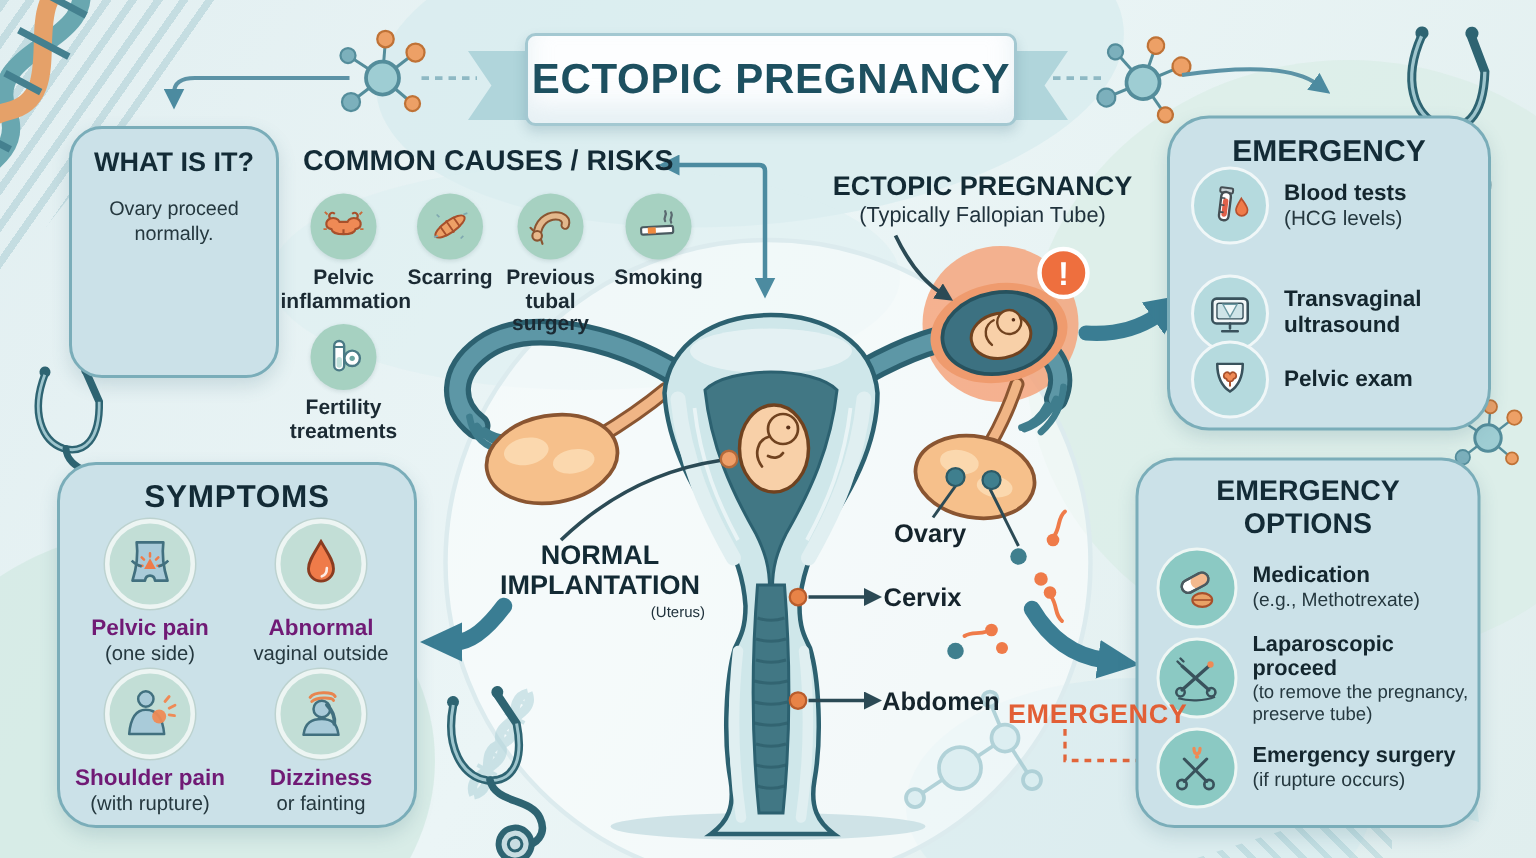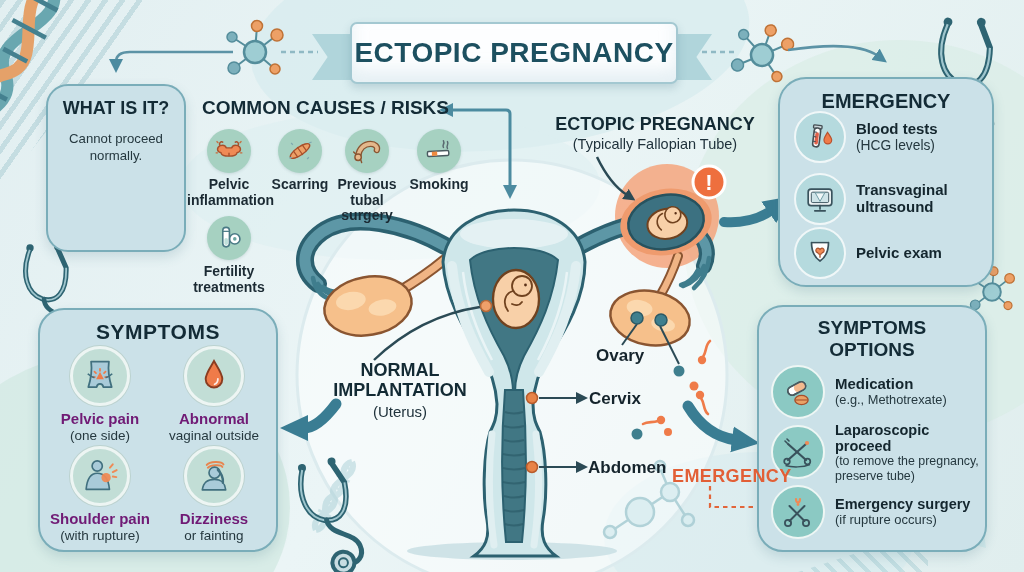--- a/index.html
+++ b/index.html
@@ -270,21 +270,21 @@
   <div class="banner-wrap">
     <div class="tail tail-l"></div>
     <div class="tail tail-r"></div>
     <div class="banner-box">
       <span class="banner-title">ECTOPIC PREGNANCY</span>
     </div>
   </div>
 
   <div class="panel" style="left:46px;top:84px;width:136px;height:164px;border-radius:22px;">
     <div class="panel-title" style="font-size:18px;margin-top:12px;">WHAT IS IT?</div>
-    <p class="wii-p" style="margin-top:12px;">Cannot proceed normally.</p>
+    <p class="wii-p" style="margin-top:12px;">Ovary proceed normally.</p>
   </div>
 
   <div class="heading" style="left:202px;top:97px;font-size:19px;">COMMON CAUSES / RISKS</div>
 
   <div class="cause" style="left:185px;top:129px;">
     <div class="icr icr-cause">
       <svg width="32" height="32" viewBox="0 0 36 36">
         <path d="M8 12 C4 14 4 19 9 20 C10 25 26 25 27 20 C32 19 32 14 28 12 C25 11 22 12 21 14.5 L15 14.5 C14 12 11 11 8 12 Z" fill="#ef8a55" stroke="#a8502b" stroke-width="1.6"></path>
         <path d="M8 12 C6 9 9 6.5 11.5 8.5 M28 12 C30 9 27 6.5 24.5 8.5" fill="none" stroke="#a8502b" stroke-width="1.6"></path>
         <path d="M18 20 V24" stroke="#a8502b" stroke-width="1.6"></path>
@@ -357,21 +357,21 @@
             <path d="M11.2 13 h3 M11.2 18 h3 M11.2 23 h3" stroke="#454f54" stroke-width="1.1"></path>
           </g>
           <path d="M26 13 C23.8 16.6 22.2 19 22.2 21.2 A4.1 4.1 0 0 0 30.4 21.2 C30.4 19 28.4 16.6 26 13 Z" fill="#ef7b49" stroke="#b8512e" stroke-width="1.2"></path>
         </svg>
       </div>
       <div>
         <div class="row-label">Blood tests</div>
         <div class="row-sub" style="font-size:13.8px;">(HCG levels)</div>
       </div>
     </div>
-    <div class="row" style="left:14px;top:94px;">
+    <div class="row" style="left:14px;top:104px;">
       <div class="icr icr-diag">
         <svg width="34" height="34" viewBox="0 0 36 36">
           <rect x="5.5" y="7.5" width="25" height="17.5" rx="3" fill="#f2f7f8" stroke="#39525c" stroke-width="1.8"></rect>
           <rect x="8.8" y="10.8" width="18.4" height="11" rx="1.5" fill="#cfe4e8" stroke="#39525c" stroke-width="1"></rect>
           <path d="M13 11.5 L23 11.5 L18 20.5 Z" fill="#f0f7f8" stroke="#6a98a2" stroke-width="1"></path>
           <path d="M18 25 v3.5 M12.5 30.5 h11" stroke="#39525c" stroke-width="1.8" stroke-linecap="round"></path>
         </svg>
       </div>
       <div>
         <div class="row-label" style="width:120px;">Transvaginal ultrasound</div>
@@ -438,21 +438,21 @@
           <path d="M7.5 30.5 C8.5 23 12.5 21 18.5 21 C24 21 27.5 23 28.5 30.5 Z" fill="#a9cbd9" stroke="#41707f" stroke-width="1.5" stroke-linejoin="round"></path>
           <path d="M26 24 C26.5 19 24.5 15.5 21.5 12.5" fill="none" stroke="#41707f" stroke-width="2.2" stroke-linecap="round"></path>
         </svg>
       </div>
       <div class="sym-label">Dizziness</div>
       <div class="sym-sub">or fainting</div>
     </div>
   </div>
 
   <div class="panel" style="left:757px;top:305px;width:226px;height:243px;border-radius:26px;">
-    <div class="panel-title" style="font-size:19px;margin:10px auto 0 auto;width:130px;line-height:1.15;">SYMPTOMS OPTIONS</div>
+    <div class="panel-title" style="font-size:19px;margin:10px auto 0 auto;width:130px;line-height:1.15;">EMERGENCY OPTIONS</div>
     <div class="row" style="left:12px;top:58px;">
       <div class="icr icr-treat">
         <svg width="36" height="36" viewBox="0 0 36 36">
           <g transform="rotate(-28 17 14)">
             <rect x="7" y="10" width="19" height="8.6" rx="4.3" fill="#ffffff" stroke="#4a5a60" stroke-width="1.6"></rect>
             <path d="M16.5 10.3 a4.3 4.3 0 0 0 0 8 h5.2 a4.3 4.3 0 0 0 4.3 -4 a4.3 4.3 0 0 0 -4.3 -4 Z" fill="#f3b98e"></path>
             <rect x="7" y="10" width="19" height="8.6" rx="4.3" fill="none" stroke="#4a5a60" stroke-width="1.6"></rect>
           </g>
           <ellipse cx="21.5" cy="26" rx="6.6" ry="4.6" fill="#e9a266" stroke="#a8502b" stroke-width="1.4"></ellipse>
           <path d="M15.5 26 H27.5" stroke="#a8502b" stroke-width="1.1"></path>
@@ -497,20 +497,20 @@
       </div>
     </div>
   </div>
 
   <div class="an-label" style="left:545px;top:114px;width:220px;text-align:center;">
     <div style="font-size:18px;font-weight:800;color:#132a34;">ECTOPIC PREGNANCY</div>
     <div style="font-size:14.5px;font-weight:500;color:#20323c;margin-top:1px;">(Typically Fallopian Tube)</div>
   </div>
   <div class="an-label" style="left:330px;top:361px;width:140px;text-align:center;">
     <div style="font-size:18px;font-weight:800;color:#132a34;line-height:1.1;">NORMAL IMPLANTATION</div>
-    <div style="font-size:15px;font-weight:500;color:#20323c;margin-top:2px;">(Uterus)</div>
+    <div style="font-size:10px;font-weight:500;color:#20323c;margin-top:2px;text-align:right;">(Uterus)</div>
   </div>
   <div class="an-label" style="left:596px;top:346px;font-size:17px;">Ovary</div>
   <div class="an-label" style="left:589px;top:389px;font-size:17px;">Cervix</div>
   <div class="an-label" style="left:588px;top:458px;font-size:17px;">Abdomen</div>
   <div class="emer" style="left:672px;top:466px;">EMERGENCY</div>
 
 </div>
 
 </body></html>

